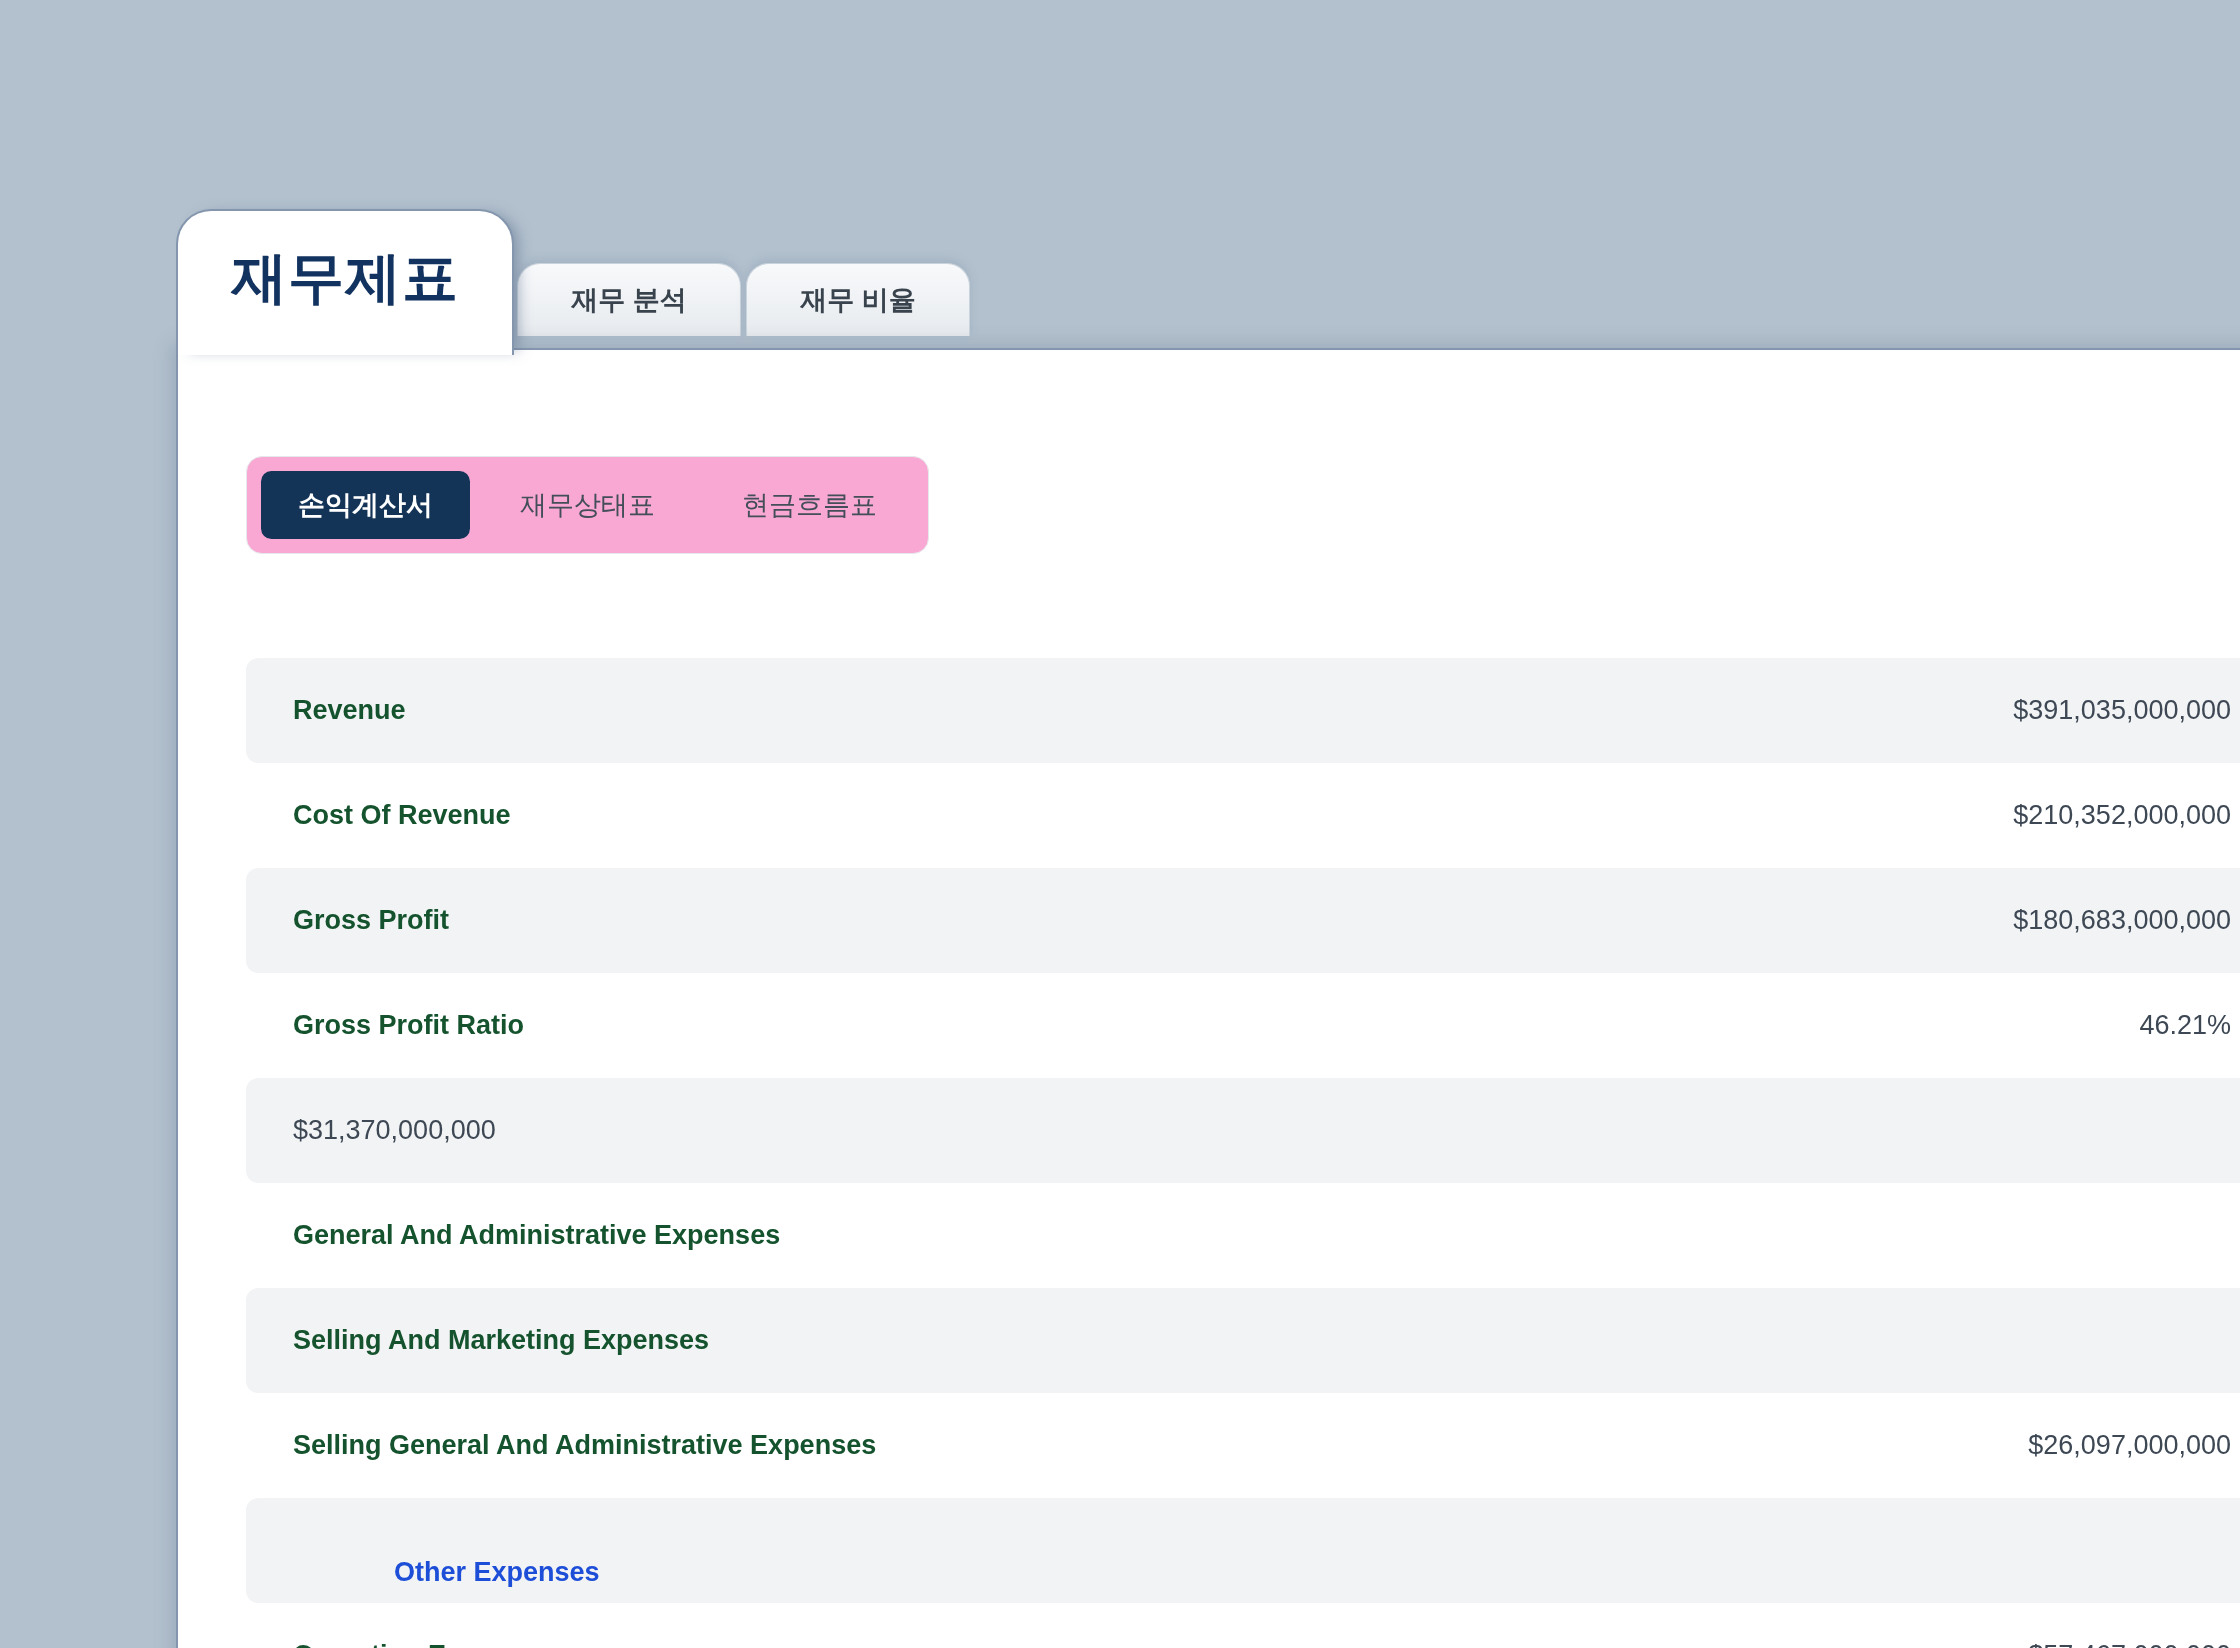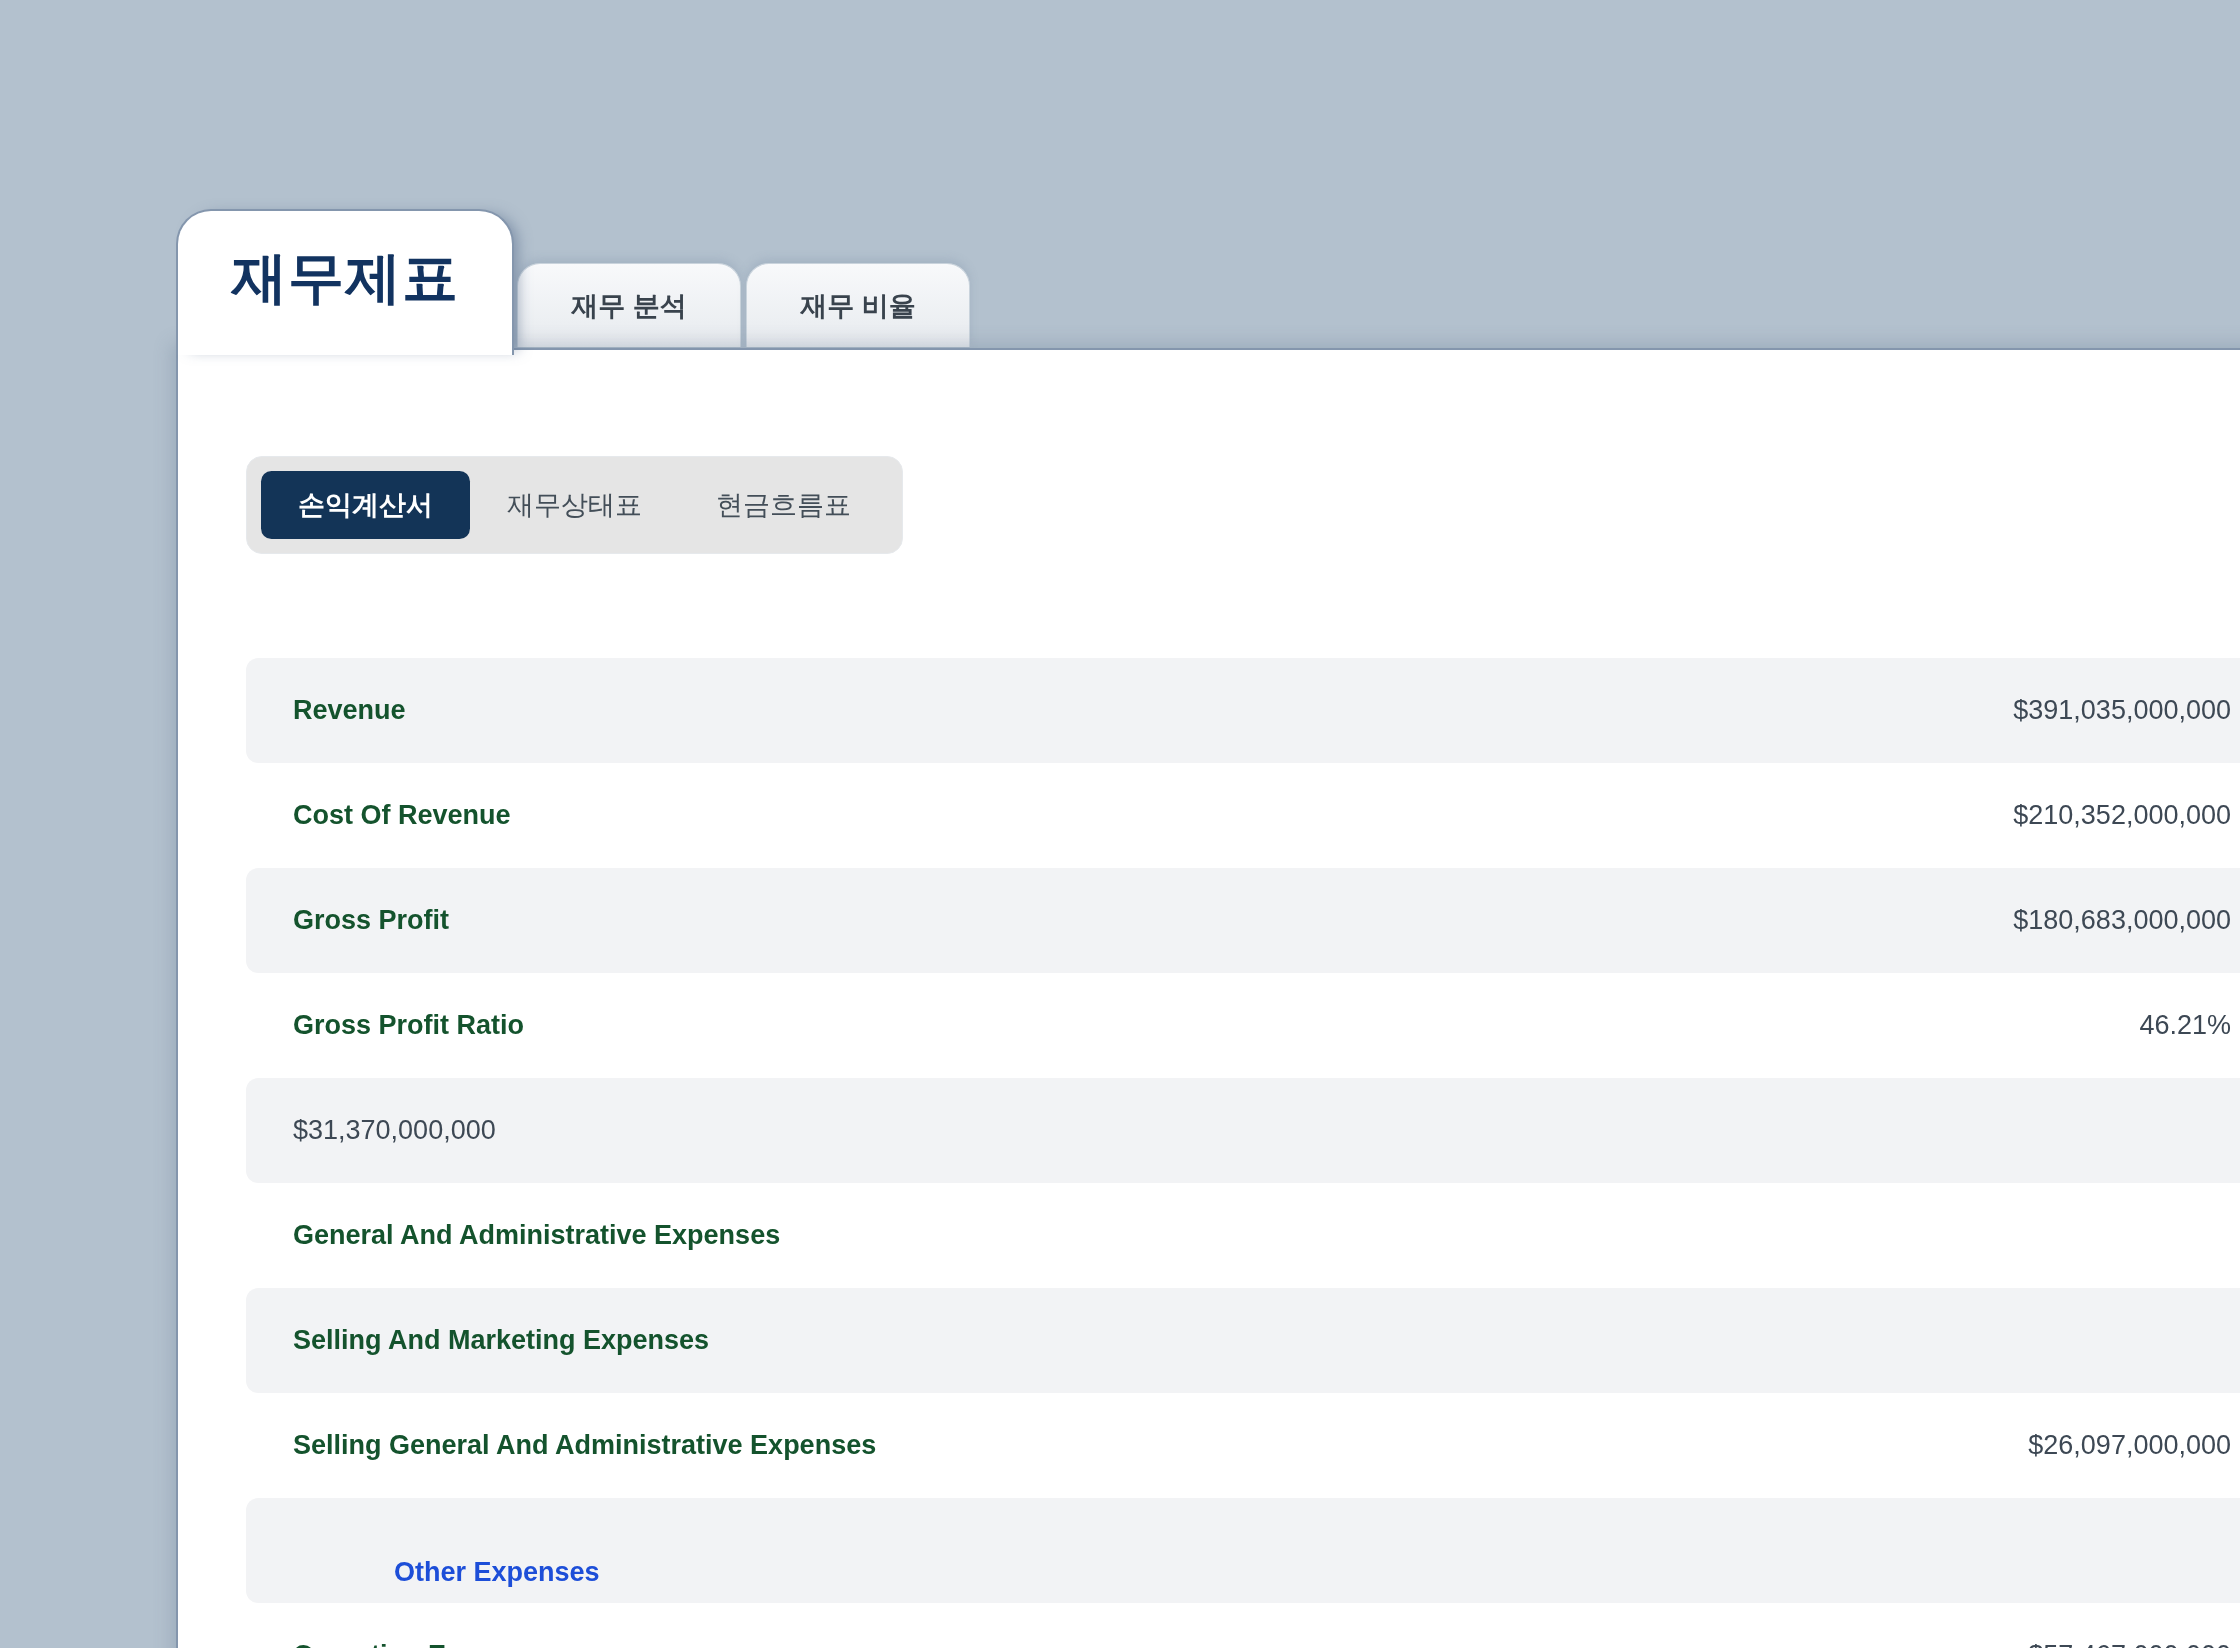--- a/index.html
+++ b/index.html
@@ -31,40 +31,40 @@
     border-radius:35px 35px 0 0;
     display:flex; align-items:center; justify-content:center;
     padding-bottom:8.8px;
     z-index:4;
     box-shadow:8.8px 0 14px -5.3px rgba(90,110,140,0.55);
   }
   .tab-active .tab-label {
     font-size:56px; font-weight:800; color:#123360; letter-spacing:0.9px;
   }
   .tab-inactive {
-    position:absolute; top:263px; height:84px; width:224px;
+    position:absolute; top:263px; height:73px; width:224px;
     background:linear-gradient(180deg,#f8f9fb 0%,#eceff2 70%,#e7eaee 100%);
     border:1.8px solid #c9d3dc; border-bottom:none;
     border-radius:23px 23px 0 0;
     display:flex; align-items:center; justify-content:center;
     z-index:1;
     box-shadow:0 -3.5px 8.8px rgba(120,140,165,0.25);
   }
   .tab-inactive .tab-label {
     font-size:27px; font-weight:600; color:#39434d;
   }
   #tab-analysis { left:517px; }
   #tab-ratio    { left:746px; }
 
   
   .pill-group {
     position:absolute; left:68px; top:106px;
-    display:inline-flex; align-items:center; gap:0;
+    display:inline-flex; align-items:center; gap:13px;
     padding:14px;
-    background:#e5e5e5;
+    background:#f9a8d4;
     border:1.8px solid #e6e9ec;
     border-radius:16px;
   }
   .pill {
     height:68px; padding:0 37px; border-radius:10.5px;
     display:flex; align-items:center; justify-content:center;
     font-size:27px; font-weight:500; color:#434e58;
     background:transparent; border:none; cursor:pointer;
     font-family:"Liberation Sans", sans-serif;
   }

